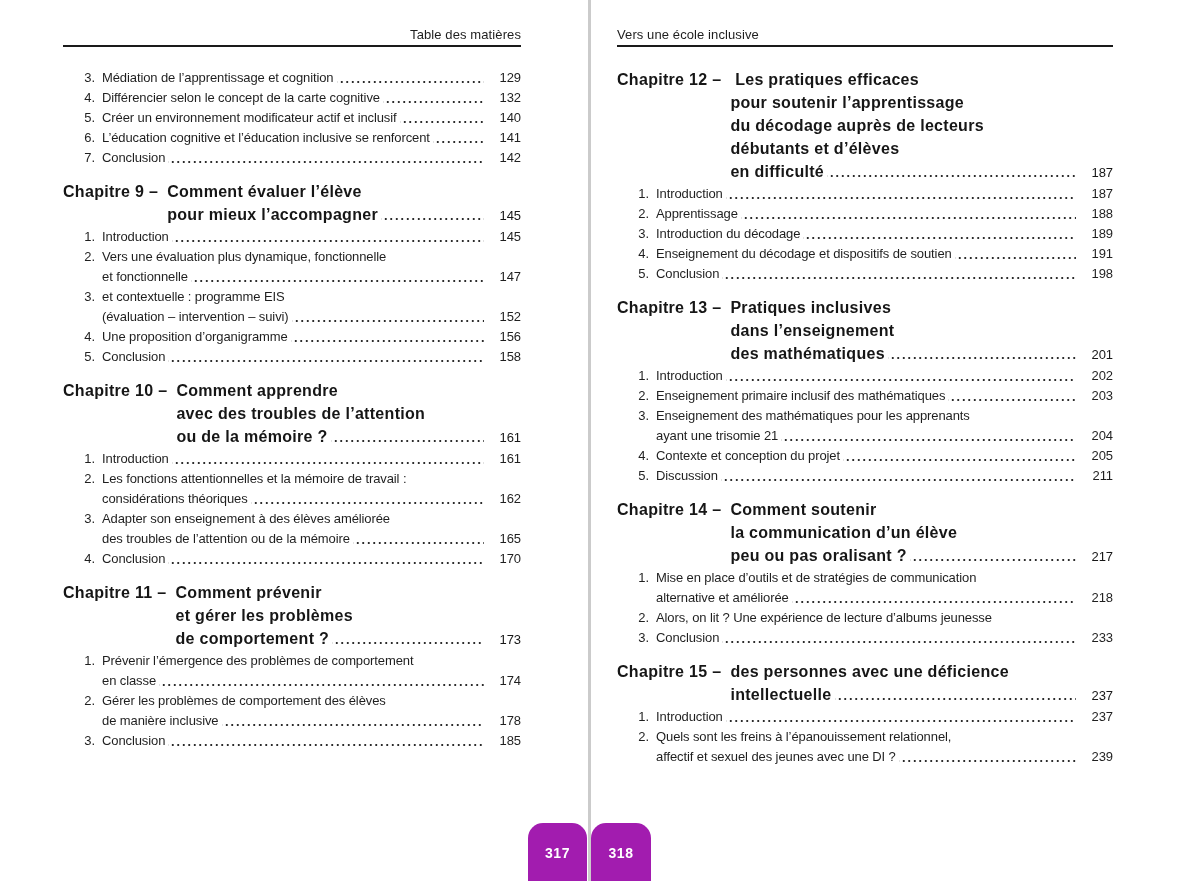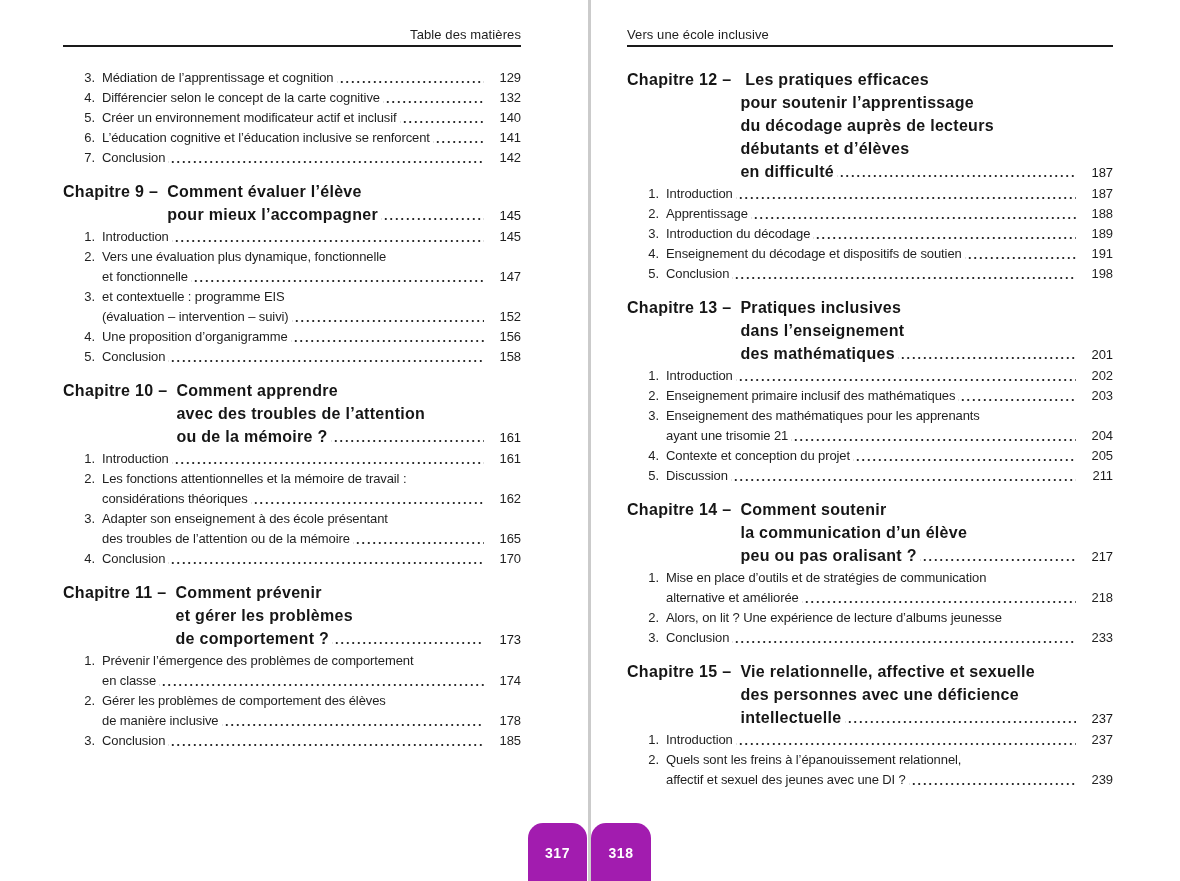--- a/index.html
+++ b/index.html
@@ -17,21 +17,21 @@
     width: 3px; height: 881px;
     background: #cbcbcb;
   }
 
   .page {
     position: absolute; top: 0; height: 881px;
     box-sizing: border-box;
     padding-top: 27px;
   }
   .page-left  { left: 0;   width: 588px; padding-left: 63px; padding-right: 67px; }
-  .page-right { left: 591px; width: 589px; padding-left: 36px; padding-right: 67px; }
+  .page-right { left: 591px; width: 589px; padding-left: 26px; padding-right: 67px; }
 
   .page-header {
     font-size: 13px; line-height: 15px; color: #1e1e1e;
     margin-bottom: 3px; letter-spacing: 0.1px;
   }
   .header-right { text-align: right; }
   .header-left  { text-align: left; }
   .header-rule  { border-top: 2px solid #1a1a1a; height: 0; }
 
   .toc { margin-top: 21px; font-size: 13px; letter-spacing: -0.1px; }
@@ -253,21 +253,21 @@
                 <span class="line last">
                   <span class="t">considérations théoriques</span>
                   <span class="leader"></span>
                   <span class="pg">162</span>
                 </span>
               </span>
             </div>
             <div class="item">
               <span class="num">3.</span>
               <span class="item-body">
-                <span class="line"><span class="t">Adapter son enseignement à des école présentant</span></span>
+                <span class="line"><span class="t">Adapter son enseignement à des élèves améliorée</span></span>
                 <span class="line last">
                   <span class="t">des troubles de l’attention ou de la mémoire</span>
                   <span class="leader"></span>
                   <span class="pg">165</span>
                 </span>
               </span>
             </div>
             <div class="item">
               <span class="num">4.</span>
               <span class="item-body">
@@ -512,21 +512,20 @@
                   <span class="pg">233</span>
                 </span>
               </span>
             </div>
           </div>
         </div>
         <div class="chapter">
           <div class="chap-heading">
             <span class="chap-label">Chapitre 15 –</span>
             <span class="chap-body">
-              <span class="chap-line"><span class="t">Vie relationnelle, affective et sexuelle</span></span>
               <span class="chap-line"><span class="t">des personnes avec une déficience</span></span>
               <span class="chap-line last">
                 <span class="t">intellectuelle</span>
                 <span class="leader"></span>
                 <span class="pg chap-pg">237</span>
               </span>
             </span>
           </div>
           <div class="items">
             <div class="item">

